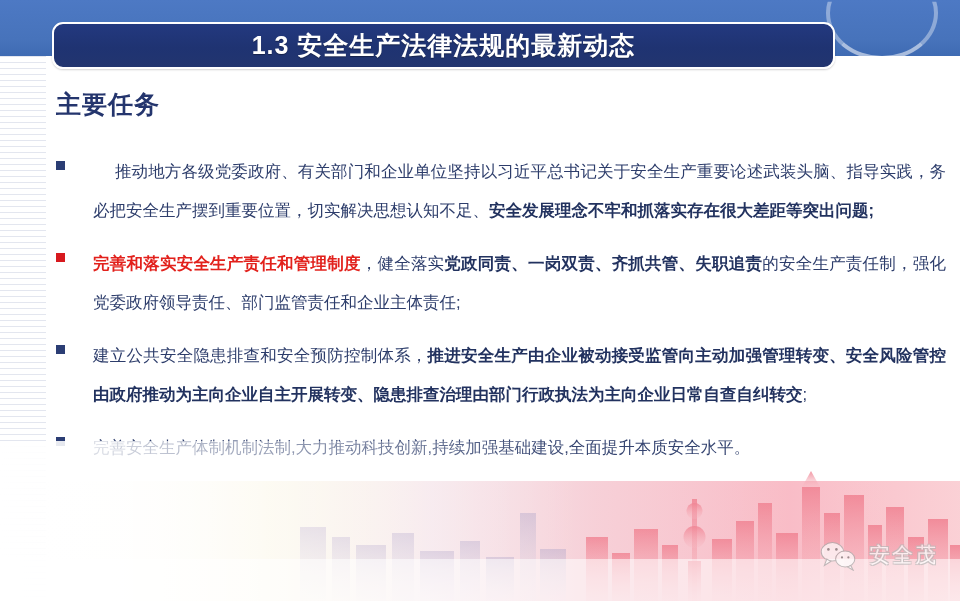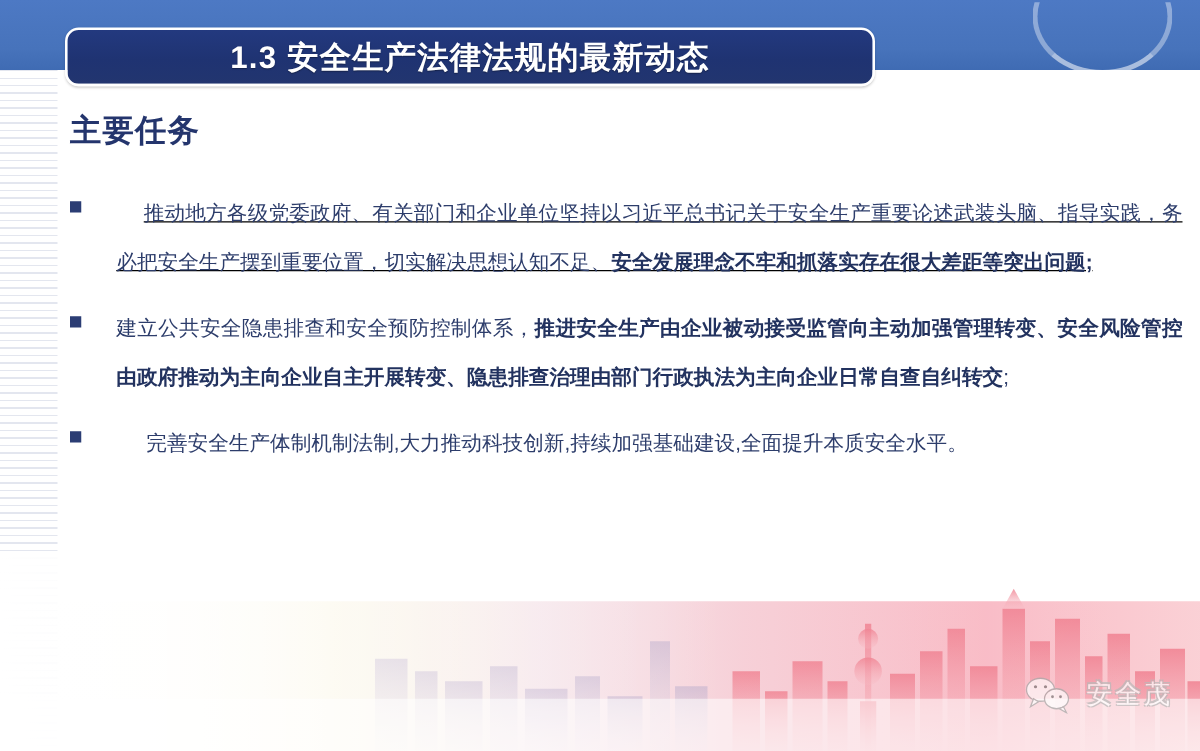--- a/index.html
+++ b/index.html
@@ -74,21 +74,21 @@
     pointer-events: none;
     overflow: hidden;
   }
   .skyline svg { display:block; width:960px; height:160px; }
 
   
   .title-bar {
     position: absolute;
     left: 52px;
     top: 22px;
-    width: 648px;
+    width: 783px;
     height: 47px;
     background: linear-gradient(180deg, #23397f 0%, #1f3372 55%, #22356f 100%);
     border: 2px solid #ffffff;
     border-radius: 11px;
     box-sizing: border-box;
     display: flex;
     align-items: center;
     justify-content: center;
     box-shadow: 0 1px 2px rgba(0,0,0,0.18);
   }
@@ -139,23 +139,23 @@
     font-size: 16.5px;
     line-height: 39px;
     color: #2d3d6b;
     text-align: justify;
     text-justify: inter-ideograph;
   }
   .bullet-text.indent-first { text-indent: 22px; }
   .b  { font-weight: bold; color: #22325f; }
   .rd { font-weight: bold; color: #e2211c; }
 
-  .bullet-item:nth-child(1) { margin-bottom: 14px; text-decoration: underline; }
+  .bullet-item:nth-child(1) { margin-bottom: 14px; }
   .bullet-item:nth-child(2) { margin-bottom: 14px; }
-  .bullet-item:nth-child(3) { margin-bottom: 14px; gap: 24px; }
+  .bullet-item:nth-child(3) { margin-bottom: 14px; }
 
   
   .watermark {
     position: absolute;
     right: 22px;
     bottom: 30px;
     display: flex;
     align-items: center;
     gap: 10px;
     opacity: 0.72;
@@ -194,20 +194,26 @@
 
   <div class="bullet-list">
 
     <div class="bullet-item">
       <span class="bullet-marker"></span>
       <div class="bullet-text indent-first">
         <span>推动地方各级党委政府、有关部门和企业单位坚持以习近平总书记关于安全生产重要论述武装头脑、指导实践，务必把安全生产摆到重要位置，切实解决思想认知不足、</span><span class="b">安全发展理念不牢和抓落实存在很大差距等突出问题;</span>
       </div>
     </div>
 
+    <div class="bullet-item">
+      <span class="bullet-marker red"></span>
+      <div class="bullet-text">
+        <span class="rd">完善和落实安全生产责任和管理制度</span><span>，健全落实</span><span class="b">党政同责、一岗双责、齐抓共管、失职追责</span><span>的安全生产责任制，强化党委政府领导责任、部门监管责任和企业主体责任;</span>
+      </div>
+    </div>
 
     <div class="bullet-item">
       <span class="bullet-marker"></span>
       <div class="bullet-text">
         <span>建立公共安全隐患排查和安全预防控制体系，</span><span class="b">推进安全生产由企业被动接受监管向主动加强管理转变、安全风险管控由政府推动为主向企业自主开展转变、隐患排查治理由部门行政执法为主向企业日常自查自纠转交</span><span>;</span>
       </div>
     </div>
 
     <div class="bullet-item">
       <span class="bullet-marker"></span>

